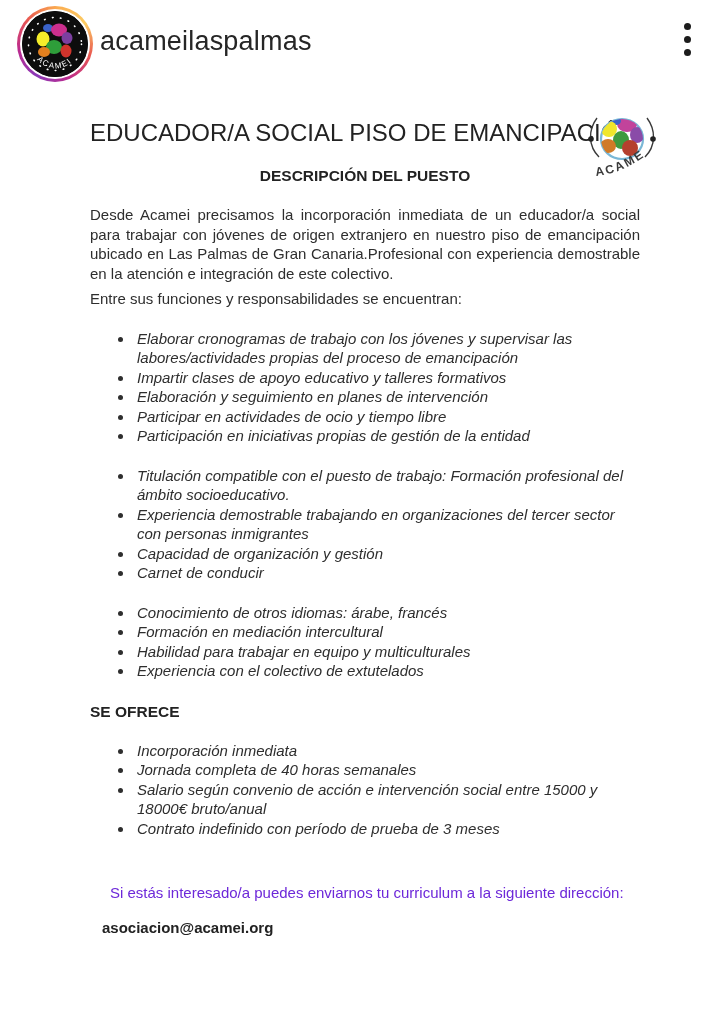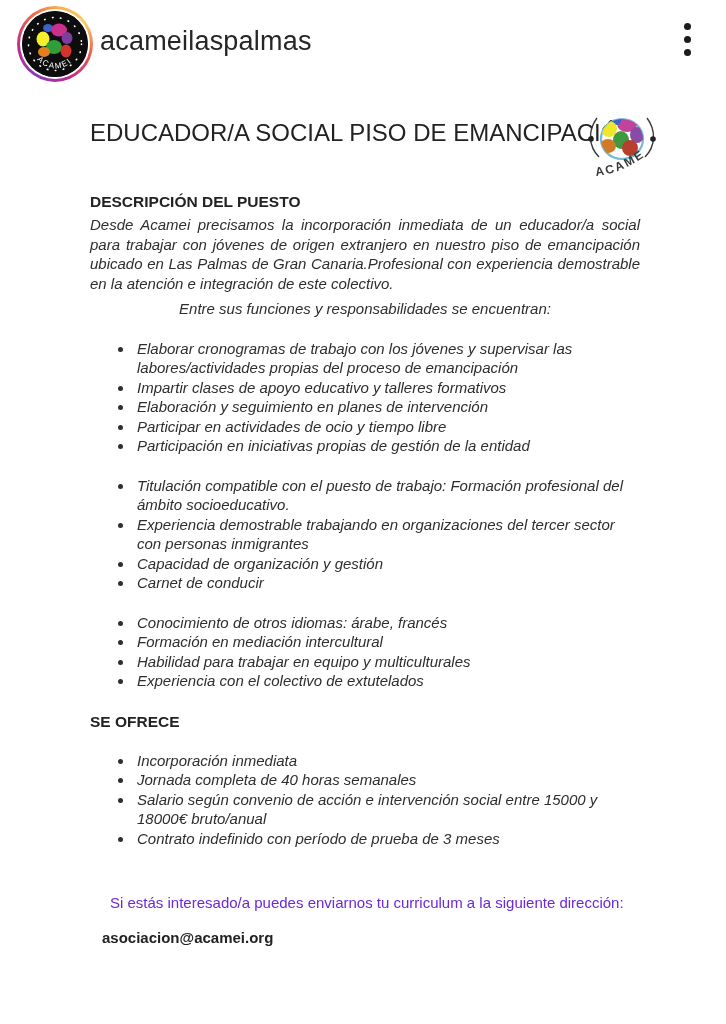--- a/index.html
+++ b/index.html
@@ -48,29 +48,29 @@
   .doc-logo { position: absolute; top: -7px; right: 62px; width: 84px; height: 74px; }
 
   .doc-title {
     margin: 29px 0 0; font-size: 24px; font-weight: 400;
     color: #222; letter-spacing: 0;
   }
 
   .doc-sections section h2 {
     font-size: 15.5px; font-weight: 700; color: #222; margin: 22px 0 0;
   }
-  .doc-sections section:nth-child(1) h2 { margin-top: 46px; }
+  .doc-sections section:nth-child(1) h2 { margin-top: 20px; text-align: center; }
   .doc-sections section:nth-child(3) h2 { margin-top: 13px; }
   .doc-sections section:nth-child(4) h2 { }
 
   .doc-sections p {
-    margin: 4px 0 0; font-size: 15px; line-height: 19.5px;
-    text-align: justify; color: #2e2e2e; font-style: italic;
+    margin: 20px 0 0; font-size: 15px; line-height: 19.5px;
+    text-align: justify; color: #2e2e2e;
   }
-  .doc-sections p + p { margin-top: 6px; text-align: center; }
+  .doc-sections p + p { margin-top: 6px; text-align: left; }
 
   .doc-sections ul {
     margin: 20px 0 0; padding-left: 44px;
     font-size: 15px; line-height: 19.5px; color: #2e2e2e;
   }
   .doc-sections li { padding-left: 3px; font-style: italic; }
 
   .doc-footer .contact {
     margin: 45px 0 0 20px; font-size: 15px; line-height: 19.5px; color: #6d28d9;
   }

